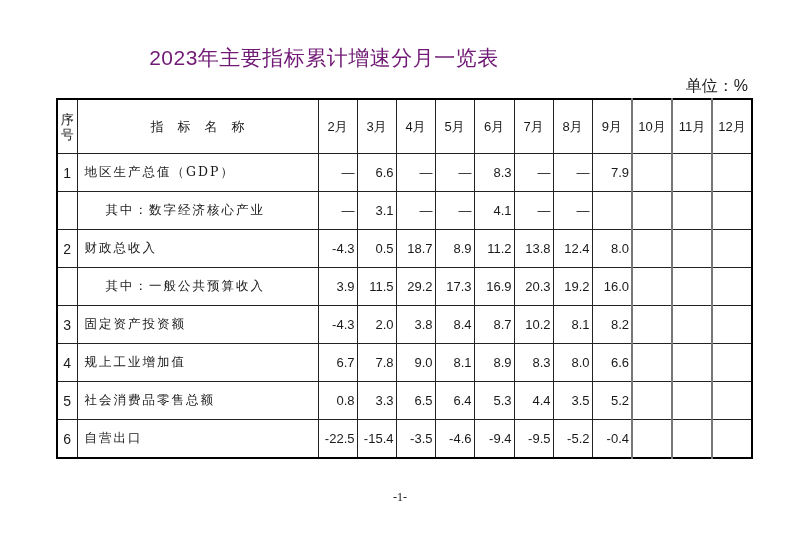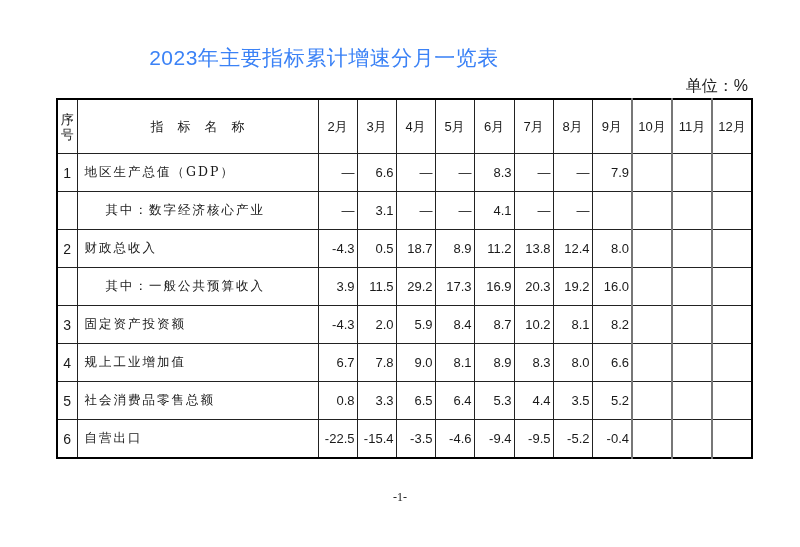--- a/index.html
+++ b/index.html
@@ -3,21 +3,21 @@
 <meta charset="utf-8">
 <style>
   html, body { margin: 0; padding: 0; }
   body {
     width: 800px; height: 547px; background: #ffffff; position: relative;
     font-family: "Liberation Sans", "DejaVu Sans", sans-serif; color: #1a1a1a;
     overflow: hidden;
   }
   .title {
     position: absolute; left: 0; top: 44px; width: 648px; text-align: center;
-    font-size: 21px; letter-spacing: 0.5px; color: #3b82f6;
+    font-size: 21px; letter-spacing: 0.5px; color: #701a75;
   }
   .unit {
     position: absolute; right: 52px; top: 76px; font-size: 16px; color: #222;
   }
   table.main {
     position: absolute; left: 56px; top: 98px; border-collapse: collapse;
     border: 2.5px solid #000; table-layout: fixed;
   }
   table.main td, table.main th {
     border: 1px solid #222; padding: 0; font-weight: normal;
@@ -132,21 +132,21 @@
         <td class="num">16.0</td>
         <td class="num gl"></td>
         <td class="num gl"></td>
         <td class="num gl"></td>
       </tr>
       <tr>
         <td class="seq">3</td>
         <td class="name">固定资产投资额</td>
         <td class="num">-4.3</td>
         <td class="num">2.0</td>
-        <td class="num">5.9</td>
+        <td class="num">3.8</td>
         <td class="num">8.4</td>
         <td class="num">8.7</td>
         <td class="num">10.2</td>
         <td class="num">8.1</td>
         <td class="num">8.2</td>
         <td class="num gl"></td>
         <td class="num gl"></td>
         <td class="num gl"></td>
       </tr>
       <tr>

